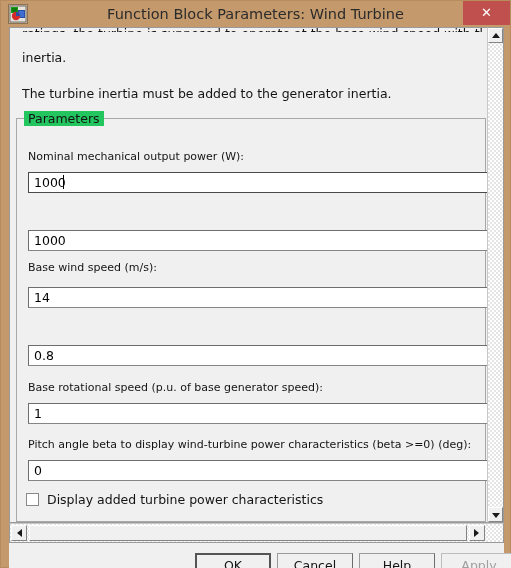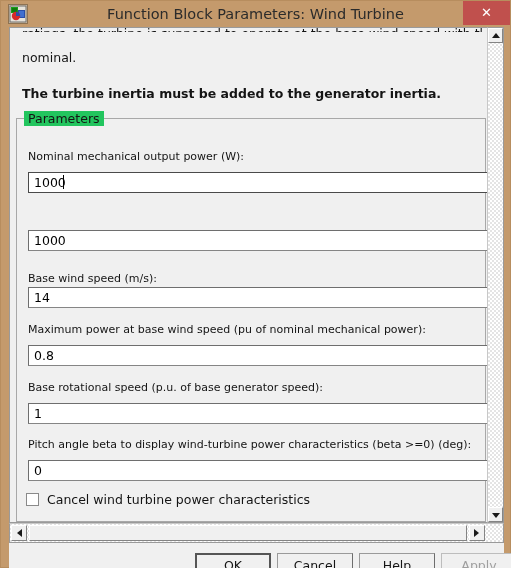--- a/index.html
+++ b/index.html
@@ -341,47 +341,46 @@
     <div class="close-btn">✕</div>
   </div>
 
   <div class="dialog-body">
 
     <div class="scrollpane">
       <div class="content">
 
         <div class="desc-clip">ratings, the turbine is supposed to operate at the base wind speed with the given</div>
 
-        <div class="desc" style="top:32px;">nominal.</div>
-        <div class="desc" style="top:68px;font-weight:bold;">The turbine inertia must be added to the generator inertia.</div>
+        <div class="desc" style="top:32px;">inertia.</div>
+        <div class="desc" style="top:68px;">The turbine inertia must be added to the generator inertia.</div>
 
         <div class="groupbox"></div>
         <div class="group-legend">Parameters</div>
 
         <div class="field-label" style="top:132px;">Nominal mechanical output power (W):</div>
         <input class="text-input focused" style="top: 154px;" type="text" value="1000">
         <div class="caret" style="left:53px; top:157px;"></div>
 
         <input class="text-input" style="top: 212px;" type="text" value="1000">
 
-        <div class="field-label" style="top:254px;text-align:right;">Base wind speed (m/s):</div>
+        <div class="field-label" style="top:243px;text-align:right;">Base wind speed (m/s):</div>
         <input class="text-input" style="top: 269px;" type="text" value="14">
 
-        <div class="field-label" style="top:305px;">Maximum power at base wind speed (pu of nominal mechanical power):</div>
         <input class="text-input" style="top: 327px;" type="text" value="0.8">
 
         <div class="field-label" style="top:363px;">Base rotational speed (p.u. of base generator speed):</div>
         <input class="text-input" style="top: 385px;" type="text" value="1">
 
         <div class="field-label" style="top:420px;">Pitch angle beta to display wind-turbine power characteristics (beta &gt;=0)  (deg):</div>
         <input class="text-input" style="top: 442px;" type="text" value="0">
 
         <div class="checkrow" style="top:474px;">
           <div class="checkbox"></div>
-          <div class="checkrow-label">Cancel wind turbine power characteristics</div>
+          <div class="checkrow-label">Display added turbine power characteristics</div>
         </div>
 
       </div>
     </div>
 
     <div class="vscroll">
       <div class="vscroll-btn up">
         <span class="arr up"></span>
       </div>
       <div class="vscroll-btn down">

